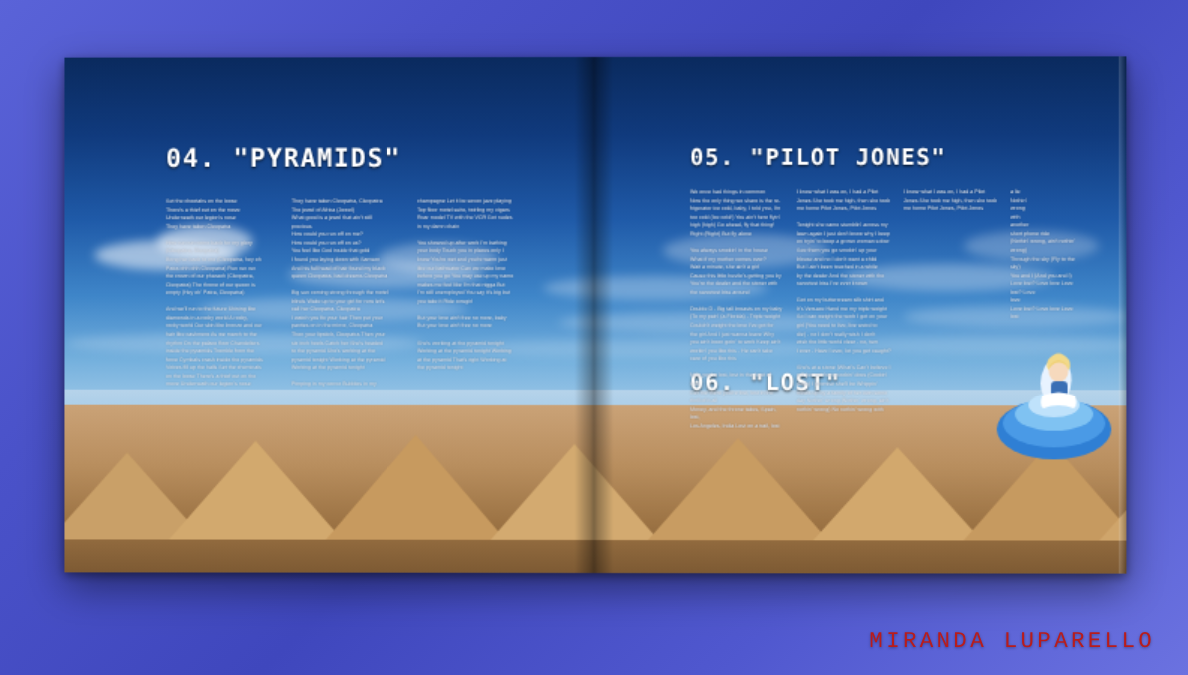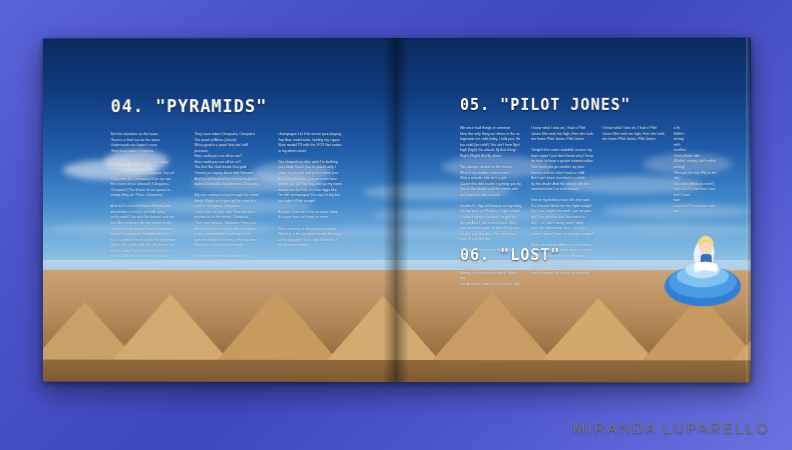--- a/index.html
+++ b/index.html
@@ -69,22 +69,22 @@
   .c4{left:418px; top:88px; width:64px;}
   .c5{left:489px; top:88px; width:64px;}
   .c6{left:560px; top:88px; width:64px;}
   .c7{left:631px; top:88px; width:48px;}
 
   
   #alice{position:absolute;right:8px;top:186px;width:84px;height:88px;z-index:7;}
   
   #sig{
     position:absolute;right:22px;bottom:14px;
-    color:#737373;font-size:15px;letter-spacing:2.2px;
-    font-family:Liberation Sans, sans-serif;
+    color:#b91c1c;font-size:15px;letter-spacing:2.2px;
+    font-family:Liberation Mono, monospace;
     text-shadow:0 1px 2px rgba(0,0,0,.35);
   }
 </style>
 </head>
 <body>
 
 <div id="spread">
 
   <div class="sky"></div>
 

